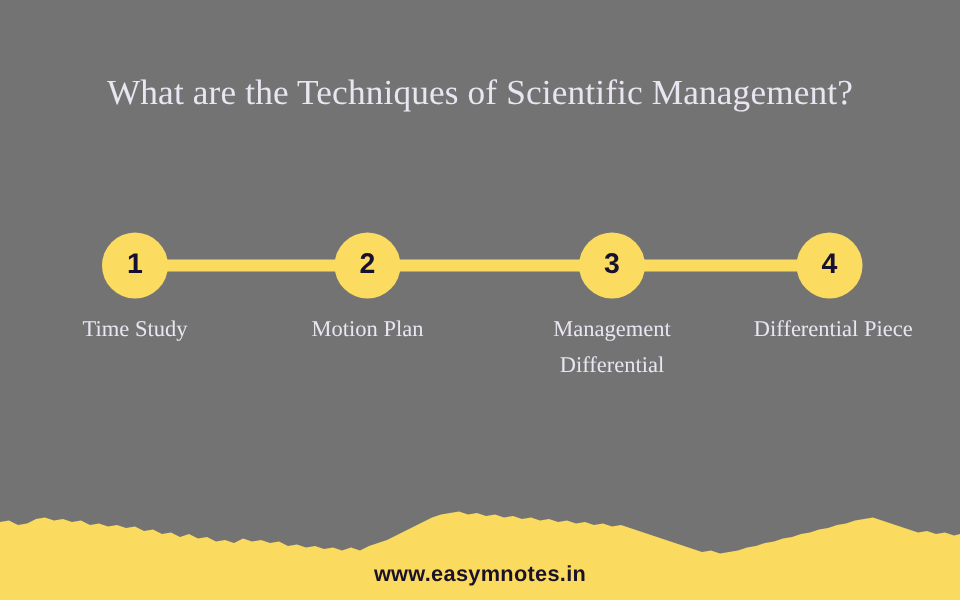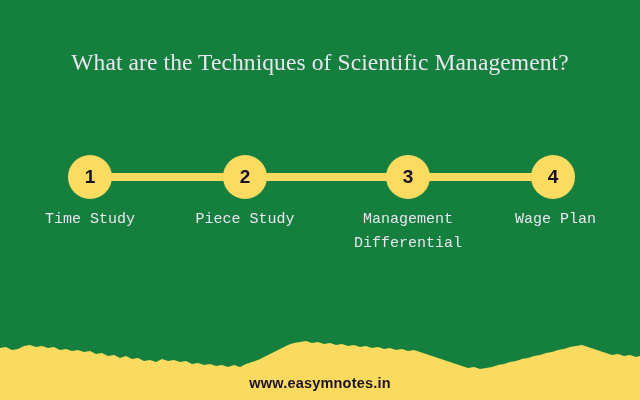--- a/index.html
+++ b/index.html
@@ -7,21 +7,21 @@
     padding: 0;
     background: #0F0722;
   }
   body {
     font-family: "Liberation Serif", serif;
   }
   #poster {
     position: relative;
     width: 640px;
     height: 400px;
-    background: #15803d;
+    background: #737373;
     overflow: hidden;
   }
 
   
   #title {
     position: absolute;
     left: 0;
     top: 49px;
     width: 640px;
     text-align: center;
@@ -65,21 +65,21 @@
     align-items: center;
     justify-content: center;
     box-sizing: border-box;
   }
 
   
   .step-label {
     position: absolute;
     top: 208px;
     text-align: center;
-    font-family: Liberation Mono, monospace;
+    font-family: Liberation Serif, serif;
     font-size: 15px;
     font-weight: 400;
     line-height: 24px;
     color: #E9E5F1;
   }
   .step-label .line { display: block; }
 
   
   #footer {
     position: absolute;
@@ -123,30 +123,30 @@
     <div class="node" style="left:245px;">2</div>
     <div class="node" style="left:408px;">3</div>
     <div class="node" style="left:553px;">4</div>
   </div>
 
   <div class="step-label" style="left:20px; width:140px;">
     <span class="line">Time Study</span>
   </div>
 
   <div class="step-label" style="left:175px; width:140px;">
-    <span class="line">Piece Study</span>
+    <span class="line">Motion Plan</span>
   </div>
 
   <div class="step-label" style="left:333px; width:150px;">
     <span class="line">Management</span>
     <span class="line">Differential</span>
   </div>
 
   <div class="step-label" style="left:478px; width:155px;">
-    <span class="line">Wage Plan</span>
+    <span class="line">Differential Piece</span>
   </div>
 
   <div id="footer">
     <svg id="footer-tear" viewBox="0 0 640 66" preserveAspectRatio="none">
       <path fill="#FADB5F" d="
         M0,14
         L6,13 L12,16 L18,15 L24,12 L30,11 L36,13 L42,12 L48,14 L54,13
         L60,16 L66,15 L72,17 L78,16 L84,18 L90,17 L96,20 L102,19 L108,22
         L114,21 L120,24 L126,22 L132,25 L138,24 L144,27 L150,26 L156,28
         L162,25 L168,27 L174,26 L180,28 L186,27 L192,30 L198,29 L204,31

